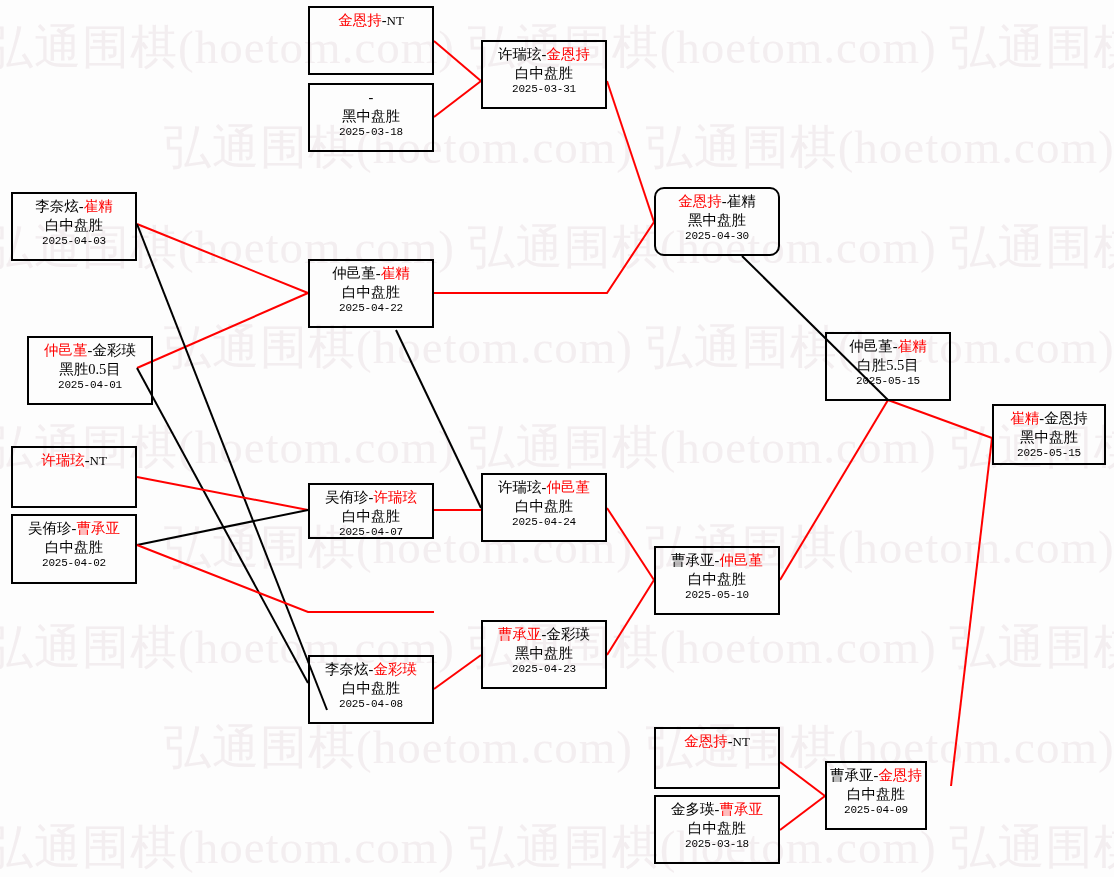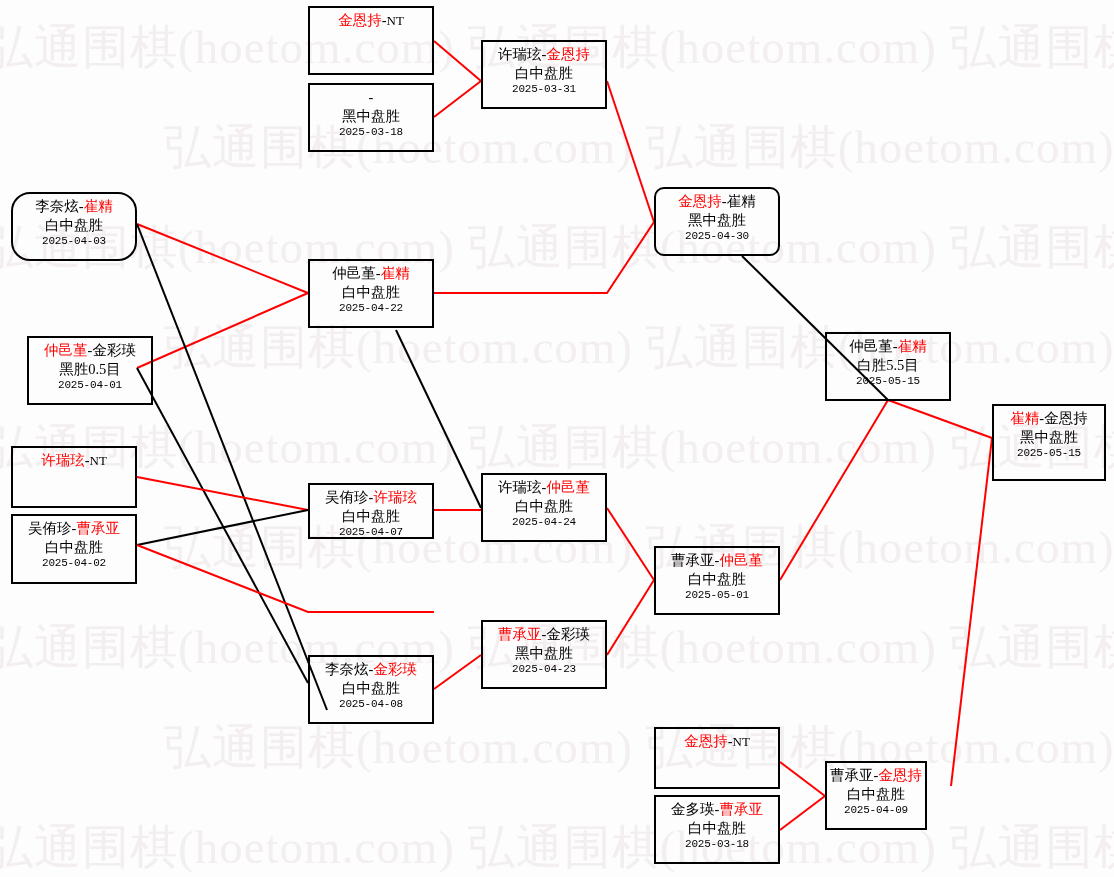--- a/index.html
+++ b/index.html
@@ -134,21 +134,21 @@
       <div class="node" style="left: 308px; top: 83px; width: 126px; height: 69px; border-color: rgb(0, 0, 0);">
         <span class="ln"><span class="lose"></span><span class="dash">-</span><span class="win"></span></span>
         <span class="ln">黑中盘胜</span>
         <span class="ln date">2025-03-18</span>
       </div>
       <div class="node" style="left: 481px; top: 40px; width: 126px; height: 69px; border-color: rgb(0, 0, 0);">
         <span class="ln"><span class="lose">许瑞玹</span><span class="dash">-</span><span class="win">金恩持</span></span>
         <span class="ln">白中盘胜</span>
         <span class="ln date">2025-03-31</span>
       </div>
-      <div class="node" style="left: 11px; top: 192px; width: 126px; height: 69px; border-color: rgb(0, 0, 0); border-radius: 19px;">
+      <div class="node" style="left: 11px; top: 192px; width: 126px; height: 69px; border-color: rgb(0, 0, 0);">
         <span class="ln"><span class="lose">李奈炫</span><span class="dash">-</span><span class="win">崔精</span></span>
         <span class="ln">白中盘胜</span>
         <span class="ln date">2025-04-03</span>
       </div>
       <div class="node" style="left: 27px; top: 336px; width: 126px; height: 69px; border-color: rgb(0, 0, 0);">
         <span class="ln"><span class="win">仲邑堇</span><span class="dash">-</span><span class="lose">金彩瑛</span></span>
         <span class="ln">黑胜0.5目</span>
         <span class="ln date">2025-04-01</span>
       </div>
       <div class="node" style="left: 11px; top: 446px; width: 126px; height: 62px; border-color: rgb(0, 0, 0);">
@@ -185,40 +185,40 @@
         <span class="ln date">2025-04-23</span>
       </div>
       <div class="node" style="left: 654px; top: 187px; width: 126px; height: 69px; border-color: rgb(0, 0, 0); border-radius: 10px;">
         <span class="ln"><span class="win">金恩持</span><span class="dash">-</span><span class="lose">崔精</span></span>
         <span class="ln">黑中盘胜</span>
         <span class="ln date">2025-04-30</span>
       </div>
       <div class="node" style="left: 654px; top: 546px; width: 126px; height: 69px; border-color: rgb(0, 0, 0);">
         <span class="ln"><span class="lose">曹承亚</span><span class="dash">-</span><span class="win">仲邑堇</span></span>
         <span class="ln">白中盘胜</span>
-        <span class="ln date">2025-05-01</span>
+        <span class="ln date">2025-05-10</span>
       </div>
       <div class="node" style="left: 654px; top: 727px; width: 126px; height: 62px; border-color: rgb(0, 0, 0);">
         <span class="ln"><span class="win">金恩持</span><span class="dash">-</span><span class="lose nt">NT</span></span>
       </div>
       <div class="node" style="left: 654px; top: 795px; width: 126px; height: 69px; border-color: rgb(0, 0, 0);">
         <span class="ln"><span class="lose">金多瑛</span><span class="dash">-</span><span class="win">曹承亚</span></span>
         <span class="ln">白中盘胜</span>
         <span class="ln date">2025-03-18</span>
       </div>
       <div class="node" style="left: 825px; top: 761px; width: 102px; height: 69px; border-color: rgb(0, 0, 0);">
         <span class="ln"><span class="lose">曹承亚</span><span class="dash">-</span><span class="win">金恩持</span></span>
         <span class="ln">白中盘胜</span>
         <span class="ln date">2025-04-09</span>
       </div>
       <div class="node" style="left: 825px; top: 332px; width: 126px; height: 69px; border-color: rgb(0, 0, 0);">
         <span class="ln"><span class="lose">仲邑堇</span><span class="dash">-</span><span class="win">崔精</span></span>
         <span class="ln">白胜5.5目</span>
         <span class="ln date">2025-05-15</span>
       </div>
-      <div class="node" style="left: 992px; top: 404px; width: 114px; height: 77px; border-color: rgb(0, 0, 0);">
+      <div class="node" style="left: 992px; top: 404px; width: 114px; height: 61px; border-color: rgb(0, 0, 0);">
         <span class="ln"><span class="win">崔精</span><span class="dash">-</span><span class="lose">金恩持</span></span>
         <span class="ln">黑中盘胜</span>
         <span class="ln date">2025-05-15</span>
       </div>
     </div>
 
 </div>
 
 </body></html>

